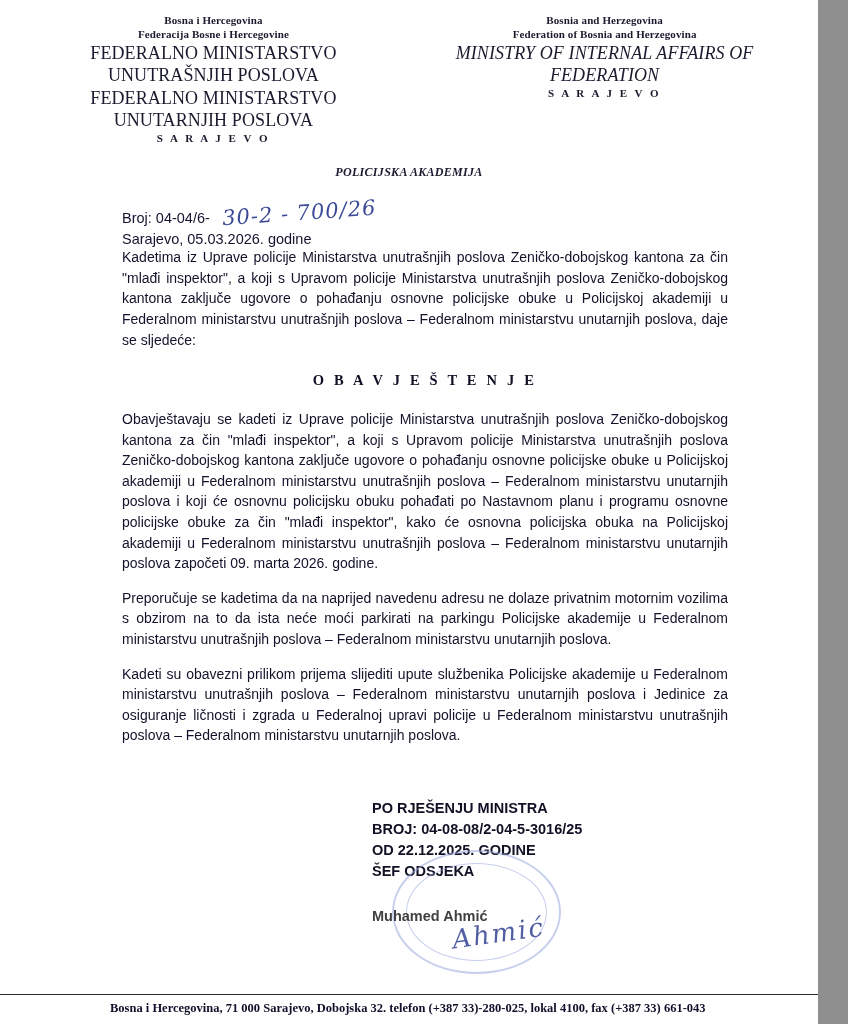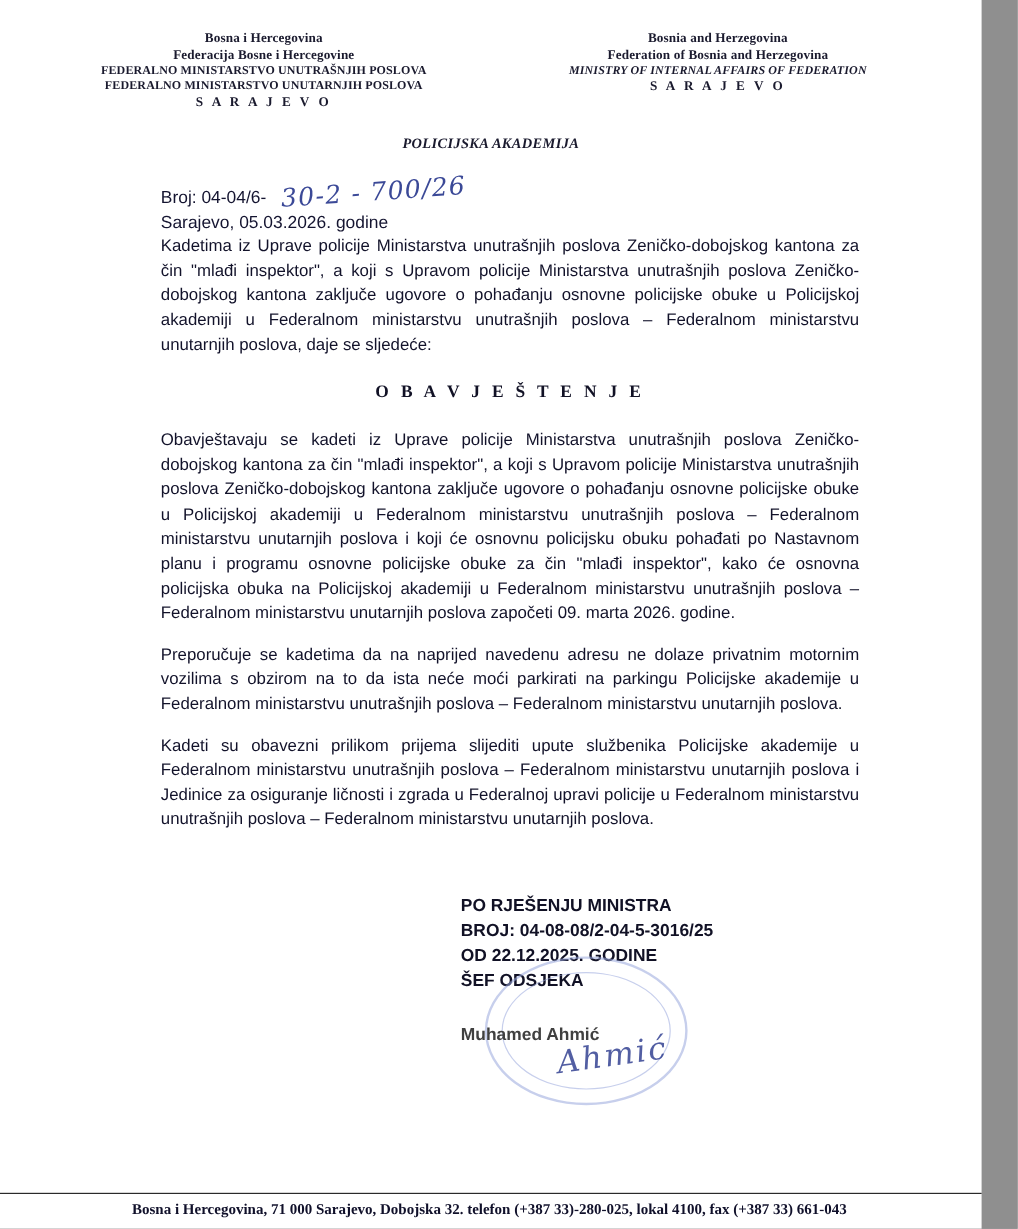--- a/index.html
+++ b/index.html
@@ -13,21 +13,21 @@
     overflow: hidden;
     font-family: "Liberation Sans", sans-serif;
   }
   .page {
     position: relative;
     width: 818px;
     height: 1024px;
     background: #ffffff;
     margin: 0;
     box-sizing: border-box;
-    padding: 12px;
+    padding: 0;
   }
   
   .header {
     display: flex;
     justify-content: space-between;
     padding: 14px 40px 0 40px;
     box-sizing: border-box;
   }
   .header-col {
     width: 47%;
@@ -39,22 +39,22 @@
     font-size: 11.5px;
     font-weight: bold;
     color: #1a1a2e;
     letter-spacing: 0.1px;
   }
   .header-col .ln.small {
     font-weight: bold;
     font-size: 11px;
   }
   .header-col .ln.big {
-    font-size: 10px;
-    font-weight: bold;
+    font-size: 18px;
+    font-weight: normal;
   }
   .header-col .ln.italic {
     font-style: italic;
   }
   .header-col .ln.spaced {
     letter-spacing: 2.5px;
     font-size: 11px;
   }
   .academy {
     text-align: center;

